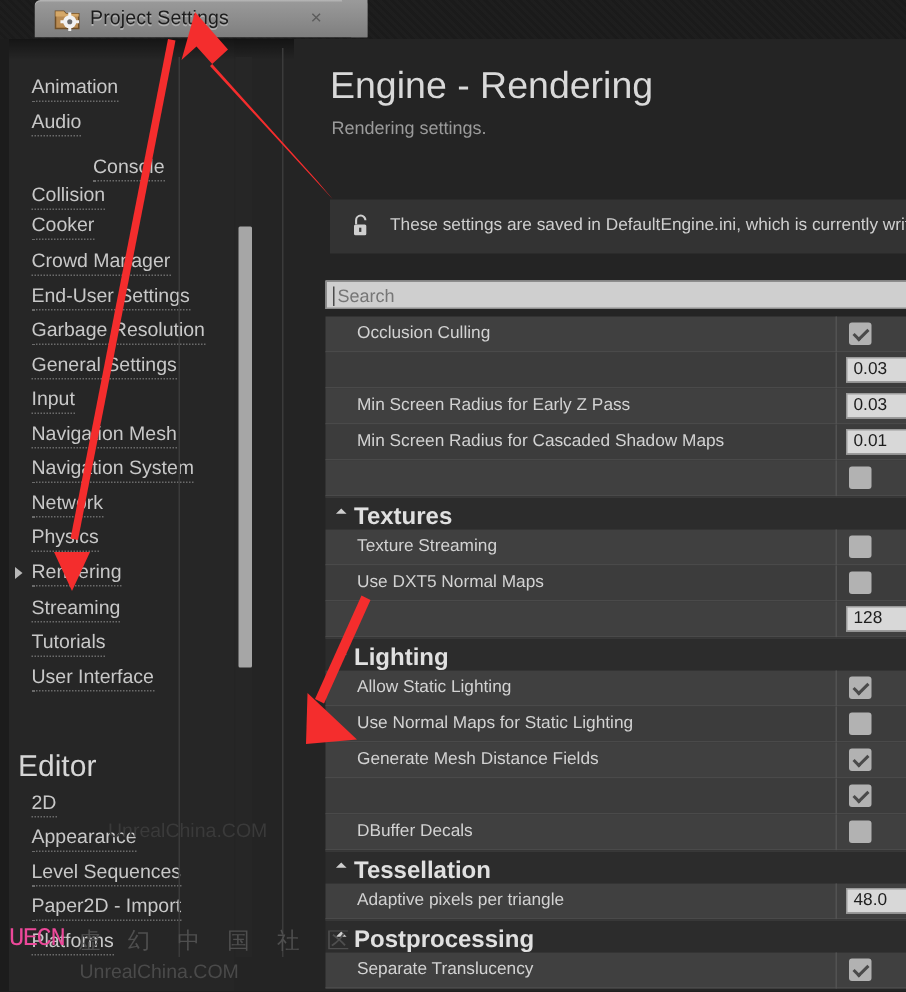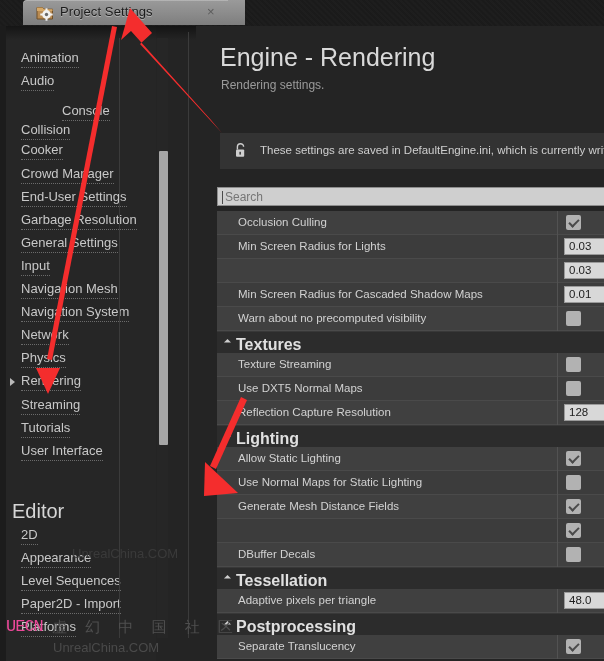--- a/index.html
+++ b/index.html
@@ -264,54 +264,52 @@
       <span class="search-ph">Search</span>
     </div>
 
     <div class="plist" id="property-list">
         <div class="prow">
           <span class="prow-label">Occlusion Culling</span>
           <span class="prow-sep"></span>
           <span class="chk on"></span>
         </div>
         <div class="prow">
-          <span class="prow-label">Min Screen Radius for Lights</span>
           <span class="prow-sep"></span>
           <span class="numbox">0.03</span>
         </div>
         <div class="prow">
+          <span class="prow-label">Min Screen Radius for Early Z Pass</span>
           <span class="prow-sep"></span>
           <span class="numbox">0.03</span>
         </div>
         <div class="prow">
           <span class="prow-label">Min Screen Radius for Cascaded Shadow Maps</span>
           <span class="prow-sep"></span>
           <span class="numbox">0.01</span>
         </div>
         <div class="prow">
-          <span class="prow-label">Warn about no precomputed visibility</span>
           <span class="prow-sep"></span>
           <span class="chk"></span>
         </div>
         <div class="cat-header">
           <span class="cat-tri"></span>
           <span class="cat-label">Textures</span>
         </div>
         <div class="prow">
           <span class="prow-label">Texture Streaming</span>
           <span class="prow-sep"></span>
           <span class="chk"></span>
         </div>
         <div class="prow">
           <span class="prow-label">Use DXT5 Normal Maps</span>
           <span class="prow-sep"></span>
           <span class="chk"></span>
         </div>
         <div class="prow">
-          <span class="prow-label">Reflection Capture Resolution</span>
           <span class="prow-sep"></span>
           <span class="numbox">128</span>
         </div>
         <div class="cat-header">
           <span class="cat-tri"></span>
           <span class="cat-label">Lighting</span>
         </div>
         <div class="prow">
           <span class="prow-label">Allow Static Lighting</span>
           <span class="prow-sep"></span>

